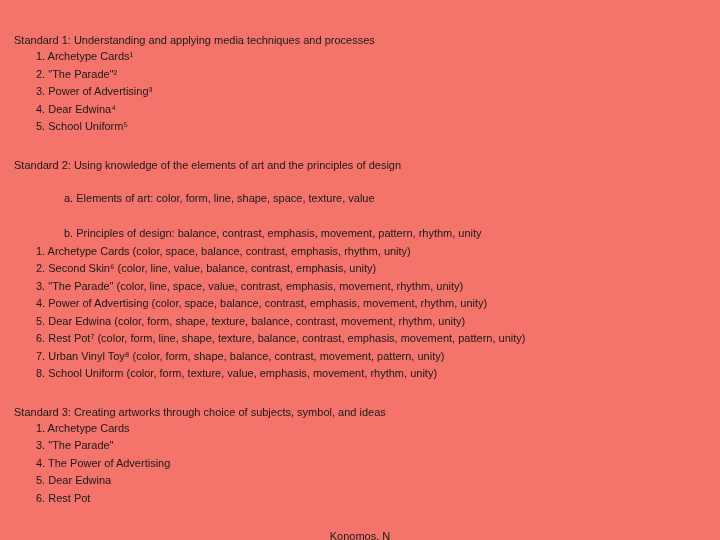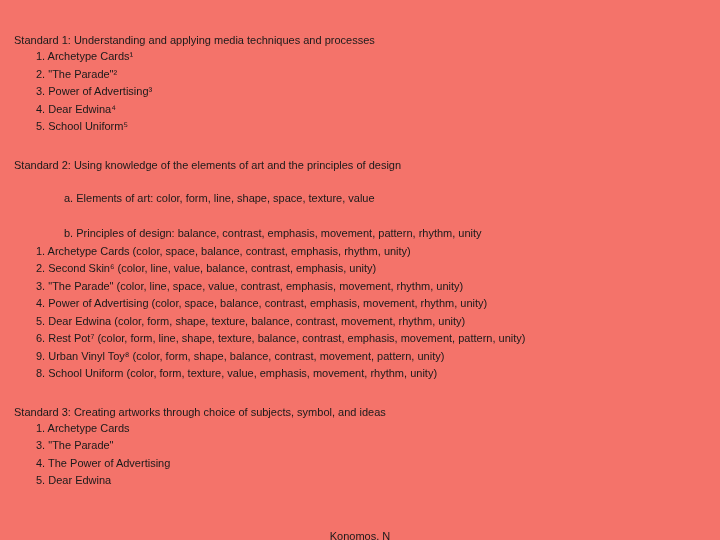--- a/index.html
+++ b/index.html
@@ -86,32 +86,33 @@
       <li class="sub-item">a. Elements of art: color, form, line, shape, space, texture, value</li>
       <li class="sub-item">b. Principles of design: balance, contrast, emphasis, movement, pattern, rhythm, unity</li>
     </ul>
     <ul class="item-list">
       <li>1. Archetype Cards (color, space, balance, contrast, emphasis, rhythm, unity)</li>
       <li>2. Second Skin⁶ (color, line, value, balance, contrast, emphasis, unity)</li>
       <li>3. "The Parade" (color, line, space, value, contrast, emphasis, movement, rhythm, unity)</li>
       <li>4. Power of Advertising (color, space, balance, contrast, emphasis, movement, rhythm, unity)</li>
       <li>5. Dear Edwina (color, form, shape, texture, balance, contrast, movement, rhythm, unity)</li>
       <li>6. Rest Pot⁷ (color, form, line, shape, texture, balance, contrast, emphasis, movement, pattern, unity)</li>
-      <li>9. Urban Vinyl Toy⁸ (color, form, shape, balance, contrast, movement, pattern, unity)</li>
+      <li>7. Urban Vinyl Toy⁸ (color, form, shape, balance, contrast, movement, pattern, unity)</li>
       <li>8. School Uniform (color, form, texture, value, emphasis, movement, rhythm, unity)</li>
     </ul>
   </div>
 
   <div class="standard-block">
     <div class="standard-title">Standard 3: Creating artworks through choice of subjects, symbol, and ideas</div>
     <ul class="item-list">
       <li>1. Archetype Cards</li>
       <li>3. "The Parade"</li>
       <li>4. The Power of Advertising</li>
       <li>5. Dear Edwina</li>
+      <li>6. Rest Pot</li>
     </ul>
   </div>
 
   <div class="footer">
     <span>Konomos, N</span>
     <span>11</span>
   </div>
 
 </div>
 

